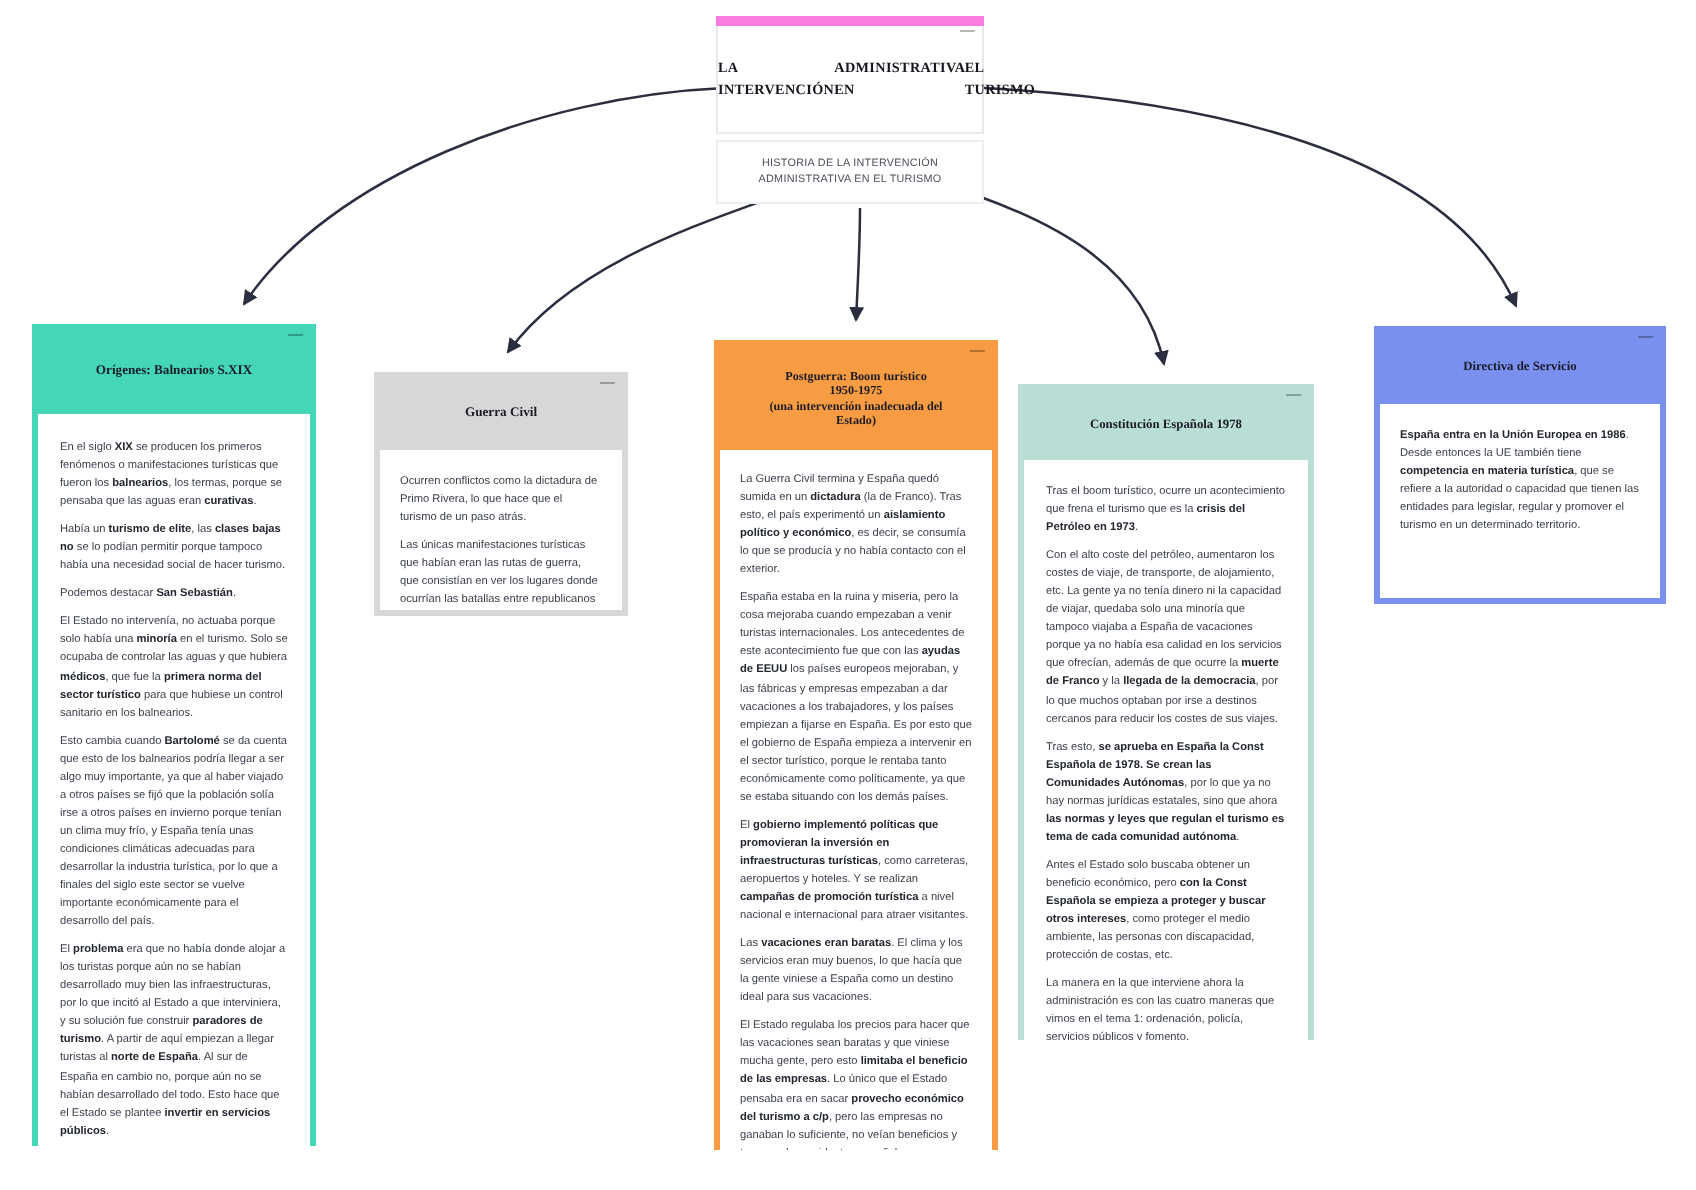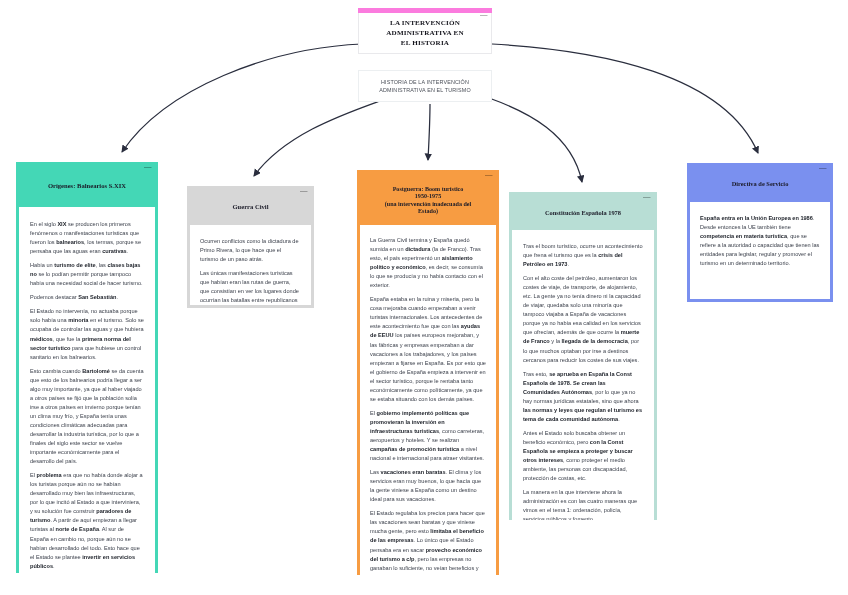--- a/index.html
+++ b/index.html
@@ -43,24 +43,24 @@
     overflow:hidden;
   }
   .node-body p{margin:0 0 5px 0;}
   .node-body p:last-child{margin-bottom:0;}
   .node-body b{color:#22262e;font-weight:bold;}
 
   
   #title-node{left:358px;top:8px;width:134px;height:58px;}
   #title-bar{height:5px;background:#fb7bde;width:100%;}
   #title-box{
-    height:41px;background:#ffffff;
+    height:54px;background:#ffffff;
     border:1px solid #e9e9ec;border-top:none;
     box-sizing:border-box;
-    display:flex;align-items:center;justify-content:center;flex-direction:column;
+    display:flex;align-items:center;flex-direction:row;
     font-family:"Liberation Serif", serif;
     font-weight:bold;font-size:7.1px;letter-spacing:.2px;
     color:#16161e;line-height:1.45;position:relative;
   }
   #subtitle-box{
     position:absolute;left:358px;top:70px;width:134px;height:32px;
     background:#ffffff;border:1px solid #eceff1;box-sizing:border-box;
     display:flex;align-items:center;justify-content:center;
     text-align:center;font-size:5.4px;color:#4a4f58;line-height:1.55;
     letter-spacing:.15px;
@@ -114,21 +114,21 @@
     <path d="M489,98 C528,112 572,134 582,182" fill="none" stroke="#2a2e3e" stroke-width="1.25" marker-end="url(#ah)"></path>
     <path d="M492,44 C600,50 724,74 758,153" fill="none" stroke="#2a2e3e" stroke-width="1.25" marker-end="url(#ah)"></path>
   </svg>
 
   <div id="title-node" class="node">
     <div id="title-bar" style="background: rgb(251, 123, 222);"></div>
     <div id="title-box">
       <span class="corner"></span>
       <span>LA INTERVENCIÓN</span>
       <span>ADMINISTRATIVA EN</span>
-      <span>EL HISTORIA</span>
+      <span>EL TURISMO</span>
     </div>
   </div>
 
   <div id="subtitle-box">
     <span>HISTORIA DE LA INTERVENCIÓN ADMINISTRATIVA EN EL TURISMO</span>
   </div>
 
   <div id="n-origenes" class="node" style="background: rgb(68, 215, 182);">
     <div class="node-head">
       <span class="corner"></span>

